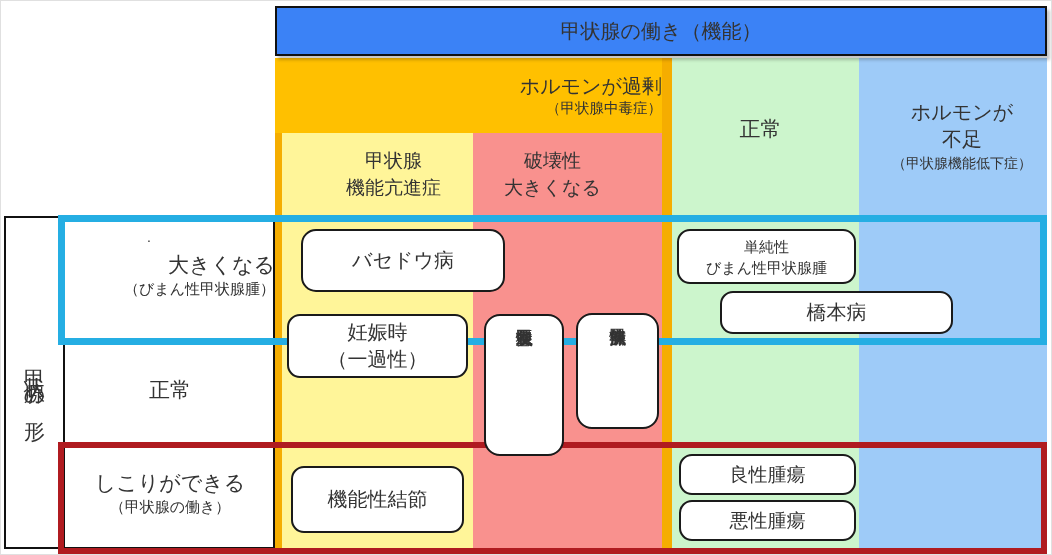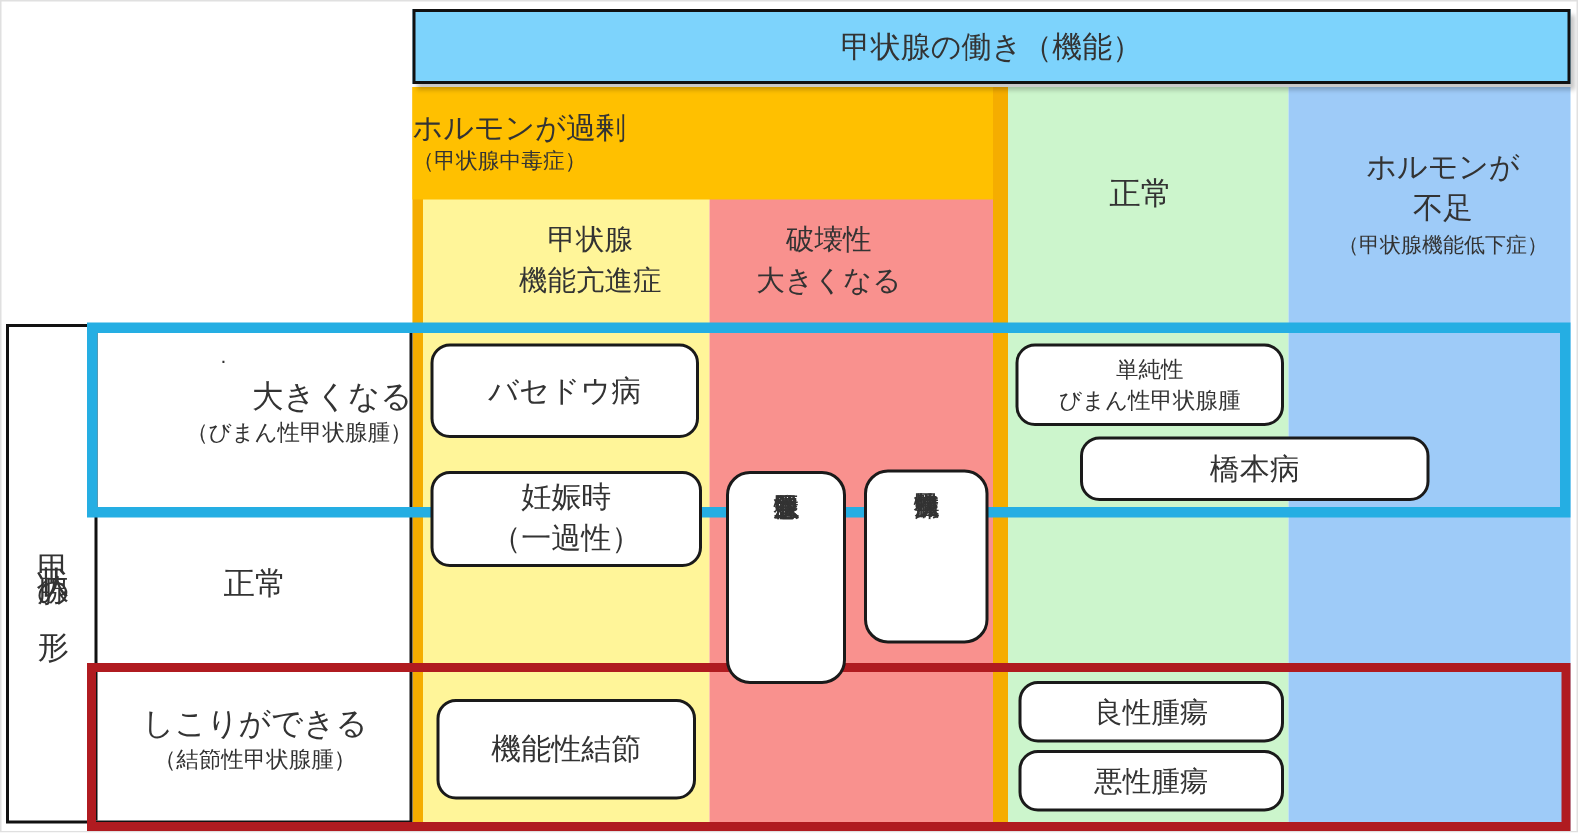--- a/index.html
+++ b/index.html
@@ -18,37 +18,37 @@
   .col-green  { left: 661px; width: 197px; background: #CCF5CC; }
   .col-blue   { left: 858px; width: 188px; background: #9ECBF8; }
   .gold-stripe { position: absolute; top: 57px; height: 496px; background: #F5AD00; z-index: 2; }
   .stripe-a { left: 274px; width: 7px; }
   .stripe-b { left: 661px; width: 10px; }
 
   
   .orange-cell {
     left: 274px; top: 57px; width: 387px; height: 75px;
     background: #FFC000; z-index: 3;
-    display: flex; flex-direction: column; align-items: flex-start; justify-content: center;
+    display: flex; flex-direction: column; align-items: flex-end; justify-content: center;
   }
   .orange-cell .l1 { font-size: 20px; line-height: 26px; }
   .orange-cell .l2 { font-size: 14.5px; line-height: 19px; }
 
   .hdr-text { z-index: 3; display: flex; flex-direction: column; align-items: center; justify-content: center; text-align: center; }
   .hdr-hyper { left: 281px; top: 132px; width: 191px; height: 81px; font-size: 19px; line-height: 27px; padding-left: 32px; }
   .hdr-destr { left: 472px; top: 132px; width: 159px; height: 81px; font-size: 19px; line-height: 27px; }
   .hdr-normal { left: 661px; top: 57px; width: 197px; height: 156px; font-size: 21px; padding-bottom: 14px; }
   .hdr-defic { left: 858px; top: 57px; width: 188px; height: 156px; padding-left: 18px; }
   .hdr-defic .l1, .hdr-defic .l2 { font-size: 20px; line-height: 27px; }
   .hdr-defic .l3 { font-size: 14px; line-height: 20px; }
 
   
   .title-box {
     left: 274px; top: 5px; width: 772px; height: 50px;
-    background: #7dd3fc; border: 2px solid #111;
+    background: #3b82f6; border: 2px solid #111;
     box-shadow: 3px 4px 3px rgba(0,0,0,0.22);
     display: flex; align-items: center; justify-content: center;
     font-size: 20px; z-index: 4;
   }
 
   
   .left-block {
     left: 3px; top: 215px; width: 271px; height: 333px;
     border: 2px solid #111; background: #fff; z-index: 2;
   }
@@ -75,21 +75,21 @@
   .outline-cyan { top: 214px; height: 130px; border: 7px solid #25AEE3; }
   .outline-darkred { top: 441px; height: 112px; border: 6px solid #B01B20; }
 
   
   .dbox {
     position: absolute; background: #fff; border: 2px solid #1a1a1a;
     border-radius: 13px; z-index: 5;
     display: flex; flex-direction: column; align-items: center; justify-content: center;
     text-align: center;
   }
-  .b-basedow { left: 286px; top: 228px; width: 179px; height: 63px; font-size: 20px; }
+  .b-basedow { left: 300px; top: 228px; width: 204px; height: 63px; font-size: 20px; border-radius: 15px; }
   .b-pregnancy { left: 286px; top: 313px; width: 181px; height: 64px; font-size: 20px; line-height: 27px; }
   .b-subacute { left: 483px; top: 313px; width: 80px; height: 142px; border-radius: 16px; }
   .b-painless { left: 575px; top: 312px; width: 83px; height: 116px; border-radius: 16px; }
   .vbox-text {
     writing-mode: vertical-rl; text-orientation: upright;
     font-size: 17px; line-height: 2.0; text-align: center; height: 100%;
     display: flex; align-items: center;
   }
   .b-simple { left: 676px; top: 228px; width: 179px; height: 55px; font-size: 15px; line-height: 21px; }
   .b-hashimoto { left: 719px; top: 290px; width: 233px; height: 43px; font-size: 20px; }
@@ -142,21 +142,21 @@
   <div class="abs stray-dot">.</div>
   <div class="abs row-label row1">
     <span class="big">大きくなる</span>
     <span class="small">（びまん性甲状腺腫）</span>
   </div>
   <div class="abs row-label row2">
     <span class="big">正常</span>
   </div>
   <div class="abs row-label row3">
     <span class="big">しこりができる</span>
-    <span class="small">（結節性甲状腺腫）</span>
+    <span class="small">（甲状腺の働き）</span>
   </div>
 
   <div class="row-outline outline-cyan"></div>
   <div class="row-outline outline-darkred"></div>
 
   <div class="dbox b-basedow">
     <span>バセドウ病</span>
   </div>
   <div class="dbox b-pregnancy">
     <span>妊娠時</span>

